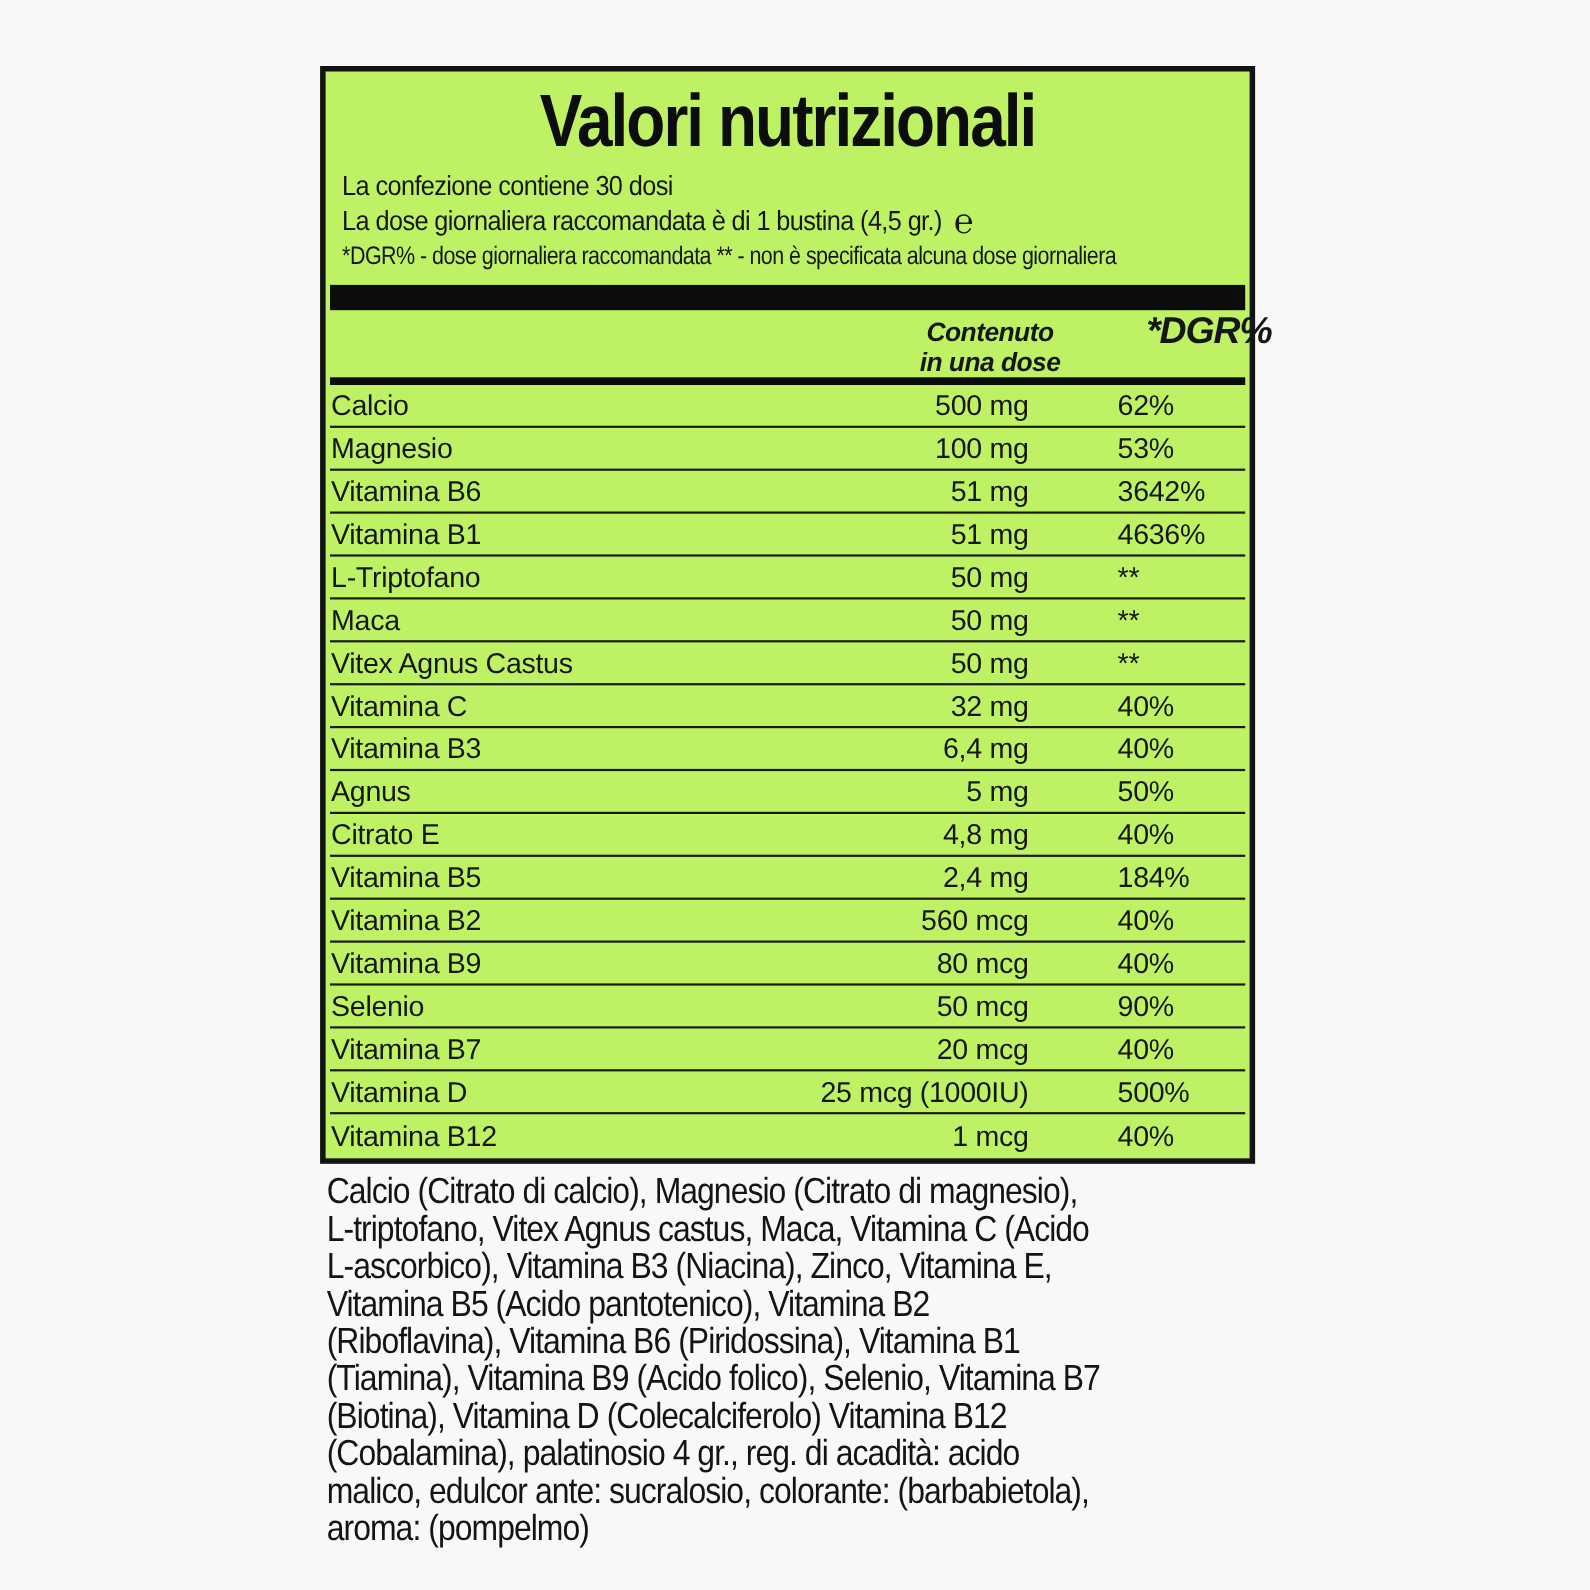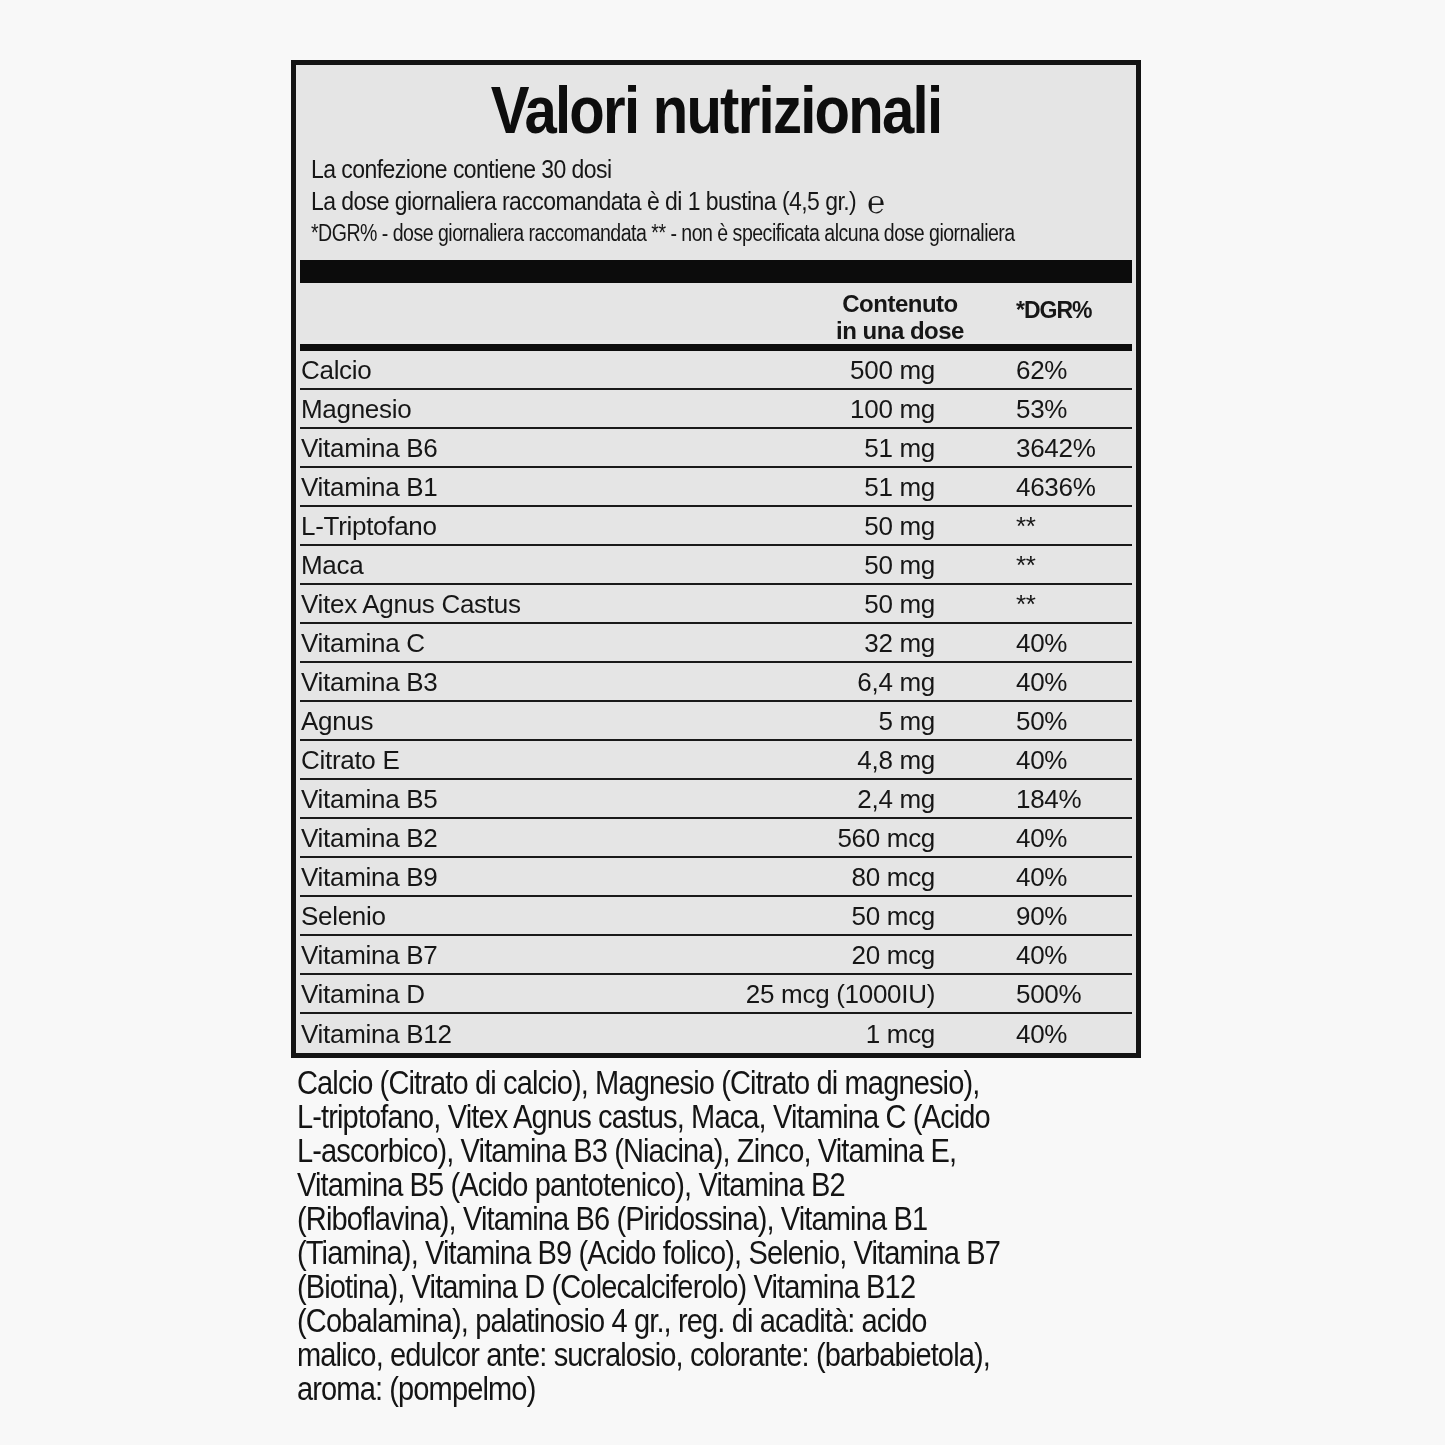--- a/index.html
+++ b/index.html
@@ -11,21 +11,21 @@
     overflow: hidden;
   }
   .page { position: relative; width: 1445px; height: 1445px; overflow: hidden; }
 
   
   .box {
     position: absolute; left: 291px; top: 60px;
     width: 850px; height: 998px;
     box-sizing: border-box;
     border: 5px solid #131313;
-    background: #e5e5e5;
+    background: #bef264;
   }
   .box-inner { position: relative; width: 100%; height: 100%; }
 
   .title {
     margin-top: 12px;
     text-align: center;
     font-size: 66px; line-height: 64px;
     font-weight: bold;
     letter-spacing: -2px;
     transform: scale(0.88, 1.02);
@@ -42,30 +42,30 @@
   }
   .l3 {
     font-size: 23px; line-height: 30px; letter-spacing: -0.6px;
     transform: scaleX(0.85); transform-origin: 0 0;
   }
   .esign { font-size: 32px; margin-left: 12px; vertical-align: -3px; }
 
   .bar  { height: 23px; background: #0c0c0c; margin: 12px 4px 0 4px; }
   .thick{ height: 7px;  background: #0c0c0c; margin: 0 4px; }
 
-  .thead { position: relative; height: 61px; margin: 0 4px; }
+  .thead { position: relative; height: 61px; margin: 0 4px; font-style: italic; }
   .h-amt {
     position: absolute; left: 500px; top: 7px; width: 200px;
     text-align: center; font-weight: bold;
     font-size: 24px; line-height: 27px; letter-spacing: -0.5px;
   }
   .h-dgr {
-    position: absolute; left: 716px; top: 14px; width: 140px;
-    text-align: left; font-weight: bold;
-    font-size: 23px; letter-spacing: -1px;
+    position: absolute; left: 716px; top: 0; width: 140px;
+    text-align: right; font-weight: bold;
+    font-size: 34px; letter-spacing: -1px;
   }
 
   .rows { margin: 0 4px; }
   .trow {
     position: relative; height: 39px;
     box-sizing: border-box;
     border-bottom: 2px solid #1a1a1a;
   }
   .trow:last-child { border-bottom: none; }
   .cell { position: absolute; top: 50%; transform: translateY(-50%);

